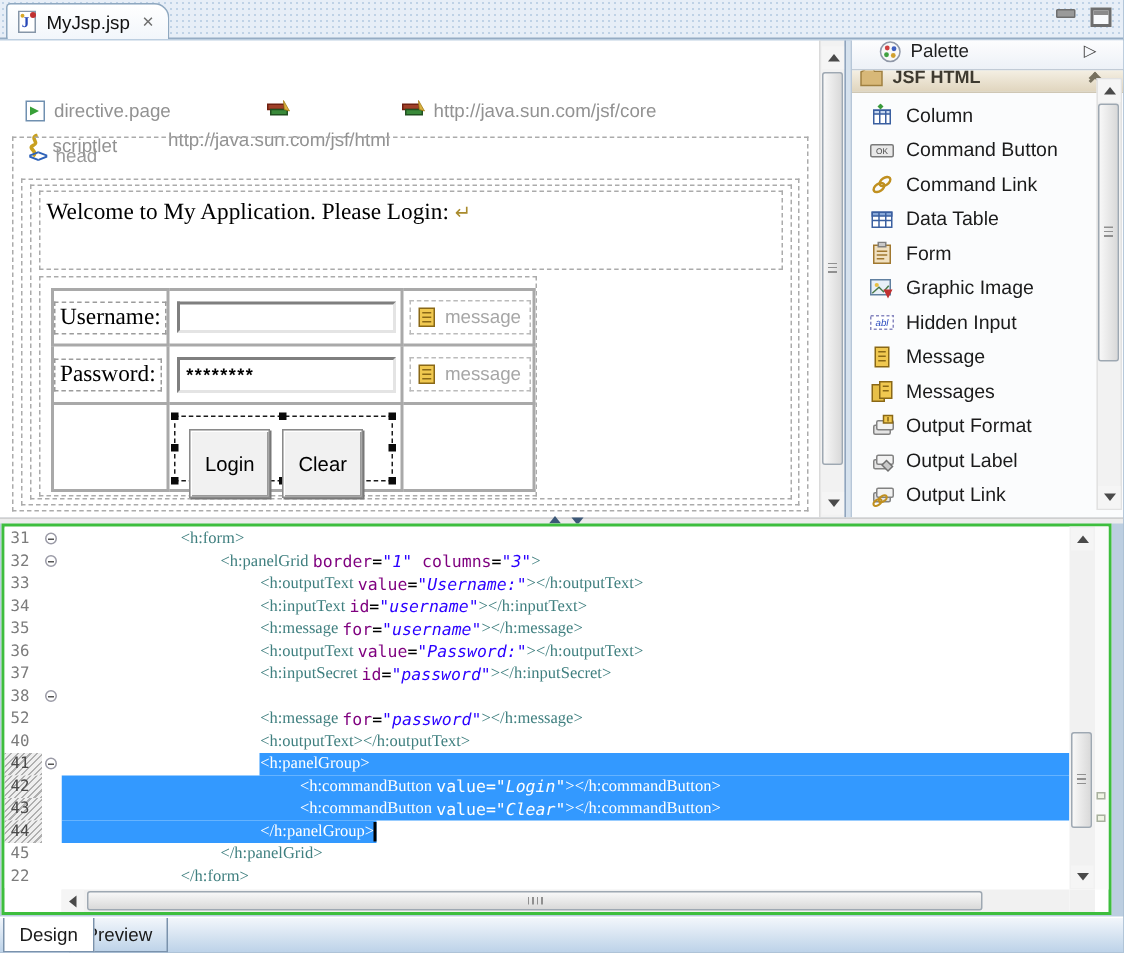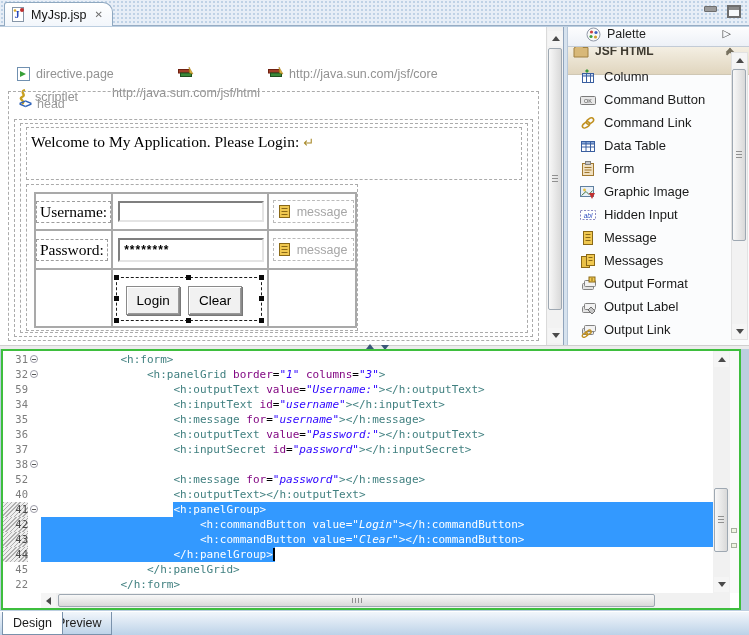--- a/index.html
+++ b/index.html
@@ -41,21 +41,21 @@
   .jinput.pw{height:24px;font-weight:bold;letter-spacing:1px;}
   .cell-msg{width:89px;}
   .msgbox{display:inline-flex;align-items:center;gap:6px;margin-left:4px;border:1px dashed #BBB;padding:3px 6px 3px 4px;}
   .msgtext{font-size:12.5px;color:#A6A6A6;}
   .cell-empty{height:58px;}
   .selrect{position:absolute;left:3px;top:7px;width:146px;height:44px;border:1px dashed #1A1A1A;}
   .hnd{position:absolute;width:5px;height:5px;background:#0A0A0A;}
   .h-nw{left:-3px;top:-3px}.h-n{left:50%;margin-left:-3px;top:-3px}.h-ne{right:-3px;top:-3px}
   .h-w{left:-3px;top:50%;margin-top:-3px}.h-e{right:-3px;top:50%;margin-top:-3px}
   .h-sw{left:-3px;bottom:-3px}.h-s{left:50%;margin-left:-3px;bottom:-3px}.h-se{right:-3px;bottom:-3px}
-  .jbtn{position:absolute;top:8px;width:54px;height:29px;background:#F1F1F1;border:1px solid #8A8A8A;
+  .jbtn{position:absolute;top:8px;width:54px;height:46px;background:#F1F1F1;border:1px solid #8A8A8A;
     box-shadow:inset 1px 1px 0 #FFF,inset -1px -1px 0 #9A9A9A,1px 1px 0 #787878;
     font-size:13.5px;color:#000;display:flex;align-items:center;justify-content:center;}
   .jbtn.b1{left:9px}.jbtn.b2{left:71px}
 
   
   .sb{background:#F2F2F2;}
   .sbtn{position:absolute;width:15px;height:15px;display:flex;align-items:center;justify-content:center;background:#F5F5F5;}
   .arr{width:0;height:0;border-style:solid;}
   .arr-up{border-width:0 4px 5px 4px;border-color:transparent transparent #4A4A4A transparent;}
   .arr-down{border-width:5px 4px 0 4px;border-color:#4A4A4A transparent transparent transparent;}
@@ -65,46 +65,46 @@
   .gripv{position:absolute;left:3px;right:3px;top:50%;height:8px;margin-top:-4px;background:repeating-linear-gradient(180deg,#909090 0 1px,transparent 1px 3px);}
   .griph{position:absolute;top:3px;bottom:3px;left:50%;width:10px;margin-left:-5px;background:repeating-linear-gradient(90deg,#909090 0 1px,transparent 1px 3px);}
 
   .vscroll-design{position:absolute;left:546px;top:27px;width:17px;height:318px;border-left:1px solid #DADADA;}
   .sash{position:absolute;left:563px;top:27px;width:4px;height:318px;background:#D6E2EE;border-left:1px solid #90A4BC;}
 
   
   .palette{position:absolute;left:567px;top:27px;width:182px;height:318px;background:#FBFCFD;border-left:1px solid #B6C6D8;}
   .pal-header{height:20px;border-bottom:1px solid #C2CBD6;background:linear-gradient(#FDFDFE,#EDF1F7);display:flex;align-items:flex-start;gap:6px;padding:0 18px;font-size:12.5px;color:#1E1E1E;}
   .pal-arrow{margin-left:auto;color:#444;font-size:11px;}
-  .drawer{position:relative;height:28px;overflow:hidden;border-bottom:1px solid #CFC7B4;background:linear-gradient(#F4EFE3,#E0D5BE);}
+  .drawer{position:relative;height:15px;overflow:hidden;border-bottom:1px solid #CFC7B4;background:linear-gradient(#F4EFE3,#E0D5BE);}
   .drawer-inner{position:absolute;left:5px;top:-7px;height:21px;display:flex;align-items:center;gap:6px;font-size:12px;font-weight:bold;color:#3E3A30;}
   .chevs{position:absolute;right:16px;top:2px;}
   .chev{width:6px;height:6px;border-top:2px solid #77715F;border-left:2px solid #77715F;transform:rotate(45deg);margin-bottom:-4px;}
   .pal-items{position:absolute;left:0;top:38px;width:163px;bottom:0;overflow:hidden;}
   .pitem{height:23px;display:flex;align-items:center;gap:8px;padding-left:12px;font-size:13px;color:#1B1B1B;}
   .picon{width:16px;height:16px;flex:none;display:inline-flex;}
   .pal-scroll{position:absolute;left:163px;top:25px;width:17px;height:288px;background:#F2F2F2;border:1px solid #E2E2E2;}
 
   
   .splitter{position:absolute;left:0;top:345px;width:749px;height:4px;background:#ECECEC;border-top:1px solid #CFCFCF;}
   .split-arrows{position:absolute;left:366px;top:345px;display:flex;gap:7px;align-items:center;height:4px;}
   .tri-up{width:0;height:0;border:4px solid transparent;border-bottom:5px solid #3C5878;margin-top:-5px;}
   .tri-down{width:0;height:0;border:4px solid transparent;border-top:5px solid #3C5878;margin-top:4px;}
 
   
   .srcwrap{position:absolute;left:1px;top:349px;width:740px;height:261px;border:2px solid #3EBE3E;background:#fff;}
-  .src-lines{position:absolute;left:0;top:1px;right:26px;bottom:16px;overflow:hidden;text-align:right;}
+  .src-lines{position:absolute;left:0;top:1px;right:26px;bottom:16px;overflow:hidden;}
   .srcline{display:flex;height:15px;font-family:"DejaVu Sans Mono","Liberation Mono",monospace;font-size:11px;line-height:15px;white-space:pre;}
   .lnum{width:25px;padding-left:4px;flex:none;color:#7C7C7C;font-size:10.5px;background:#FFF;}
   .srcline.sel .lnum{background:repeating-linear-gradient(135deg,#AFAFAF 0 1px,#EFEFEF 1px 3px);color:#4A4A4A;}
   .foldc{width:13px;flex:none;position:relative;background:#FFF;}
   .foldmark{position:absolute;left:2px;top:3px;width:8px;height:8px;border:1px solid #9A9AA6;border-radius:50%;background:#fff;}
   .foldmark::after{content:"";position:absolute;left:1px;top:3px;width:4px;height:1px;background:#555;}
   .ltext{flex:1;display:flex;min-width:0;}
-  .c-tag{color:#3F7F7F;} .c-att{color:#7F007F;} .c-pln{color:#000;} .c-val{color:#2A00FF;font-style:italic;}
+  .c-tag{color:#3F7F7F;font-family:Liberation Serif, serif;} .c-att{color:#7F007F;} .c-pln{color:#000;} .c-val{color:#2A00FF;font-style:italic;}
   .hl{background:#3399FF;display:inline-flex;}
   .hl.fill{flex:1;}
   .hl span{color:#FFF !important;}
   .cursor{display:inline-block;width:2px;height:13px;background:#000;margin-top:1px;}
   .src-vscroll{position:absolute;right:9px;top:0;bottom:15px;width:17px;background:#F1F1F1;}
   .ruler{position:absolute;right:0;top:0;bottom:15px;width:9px;background:#FAFAFA;}
   .rmark{position:absolute;left:1px;width:6px;height:5px;border:1px solid #A8B0A0;background:#F0F4E4;}
   .src-hscroll{position:absolute;left:38px;right:26px;bottom:0;height:15px;background:#F1F1F1;}
   .src-corner{position:absolute;right:9px;bottom:0;width:17px;height:15px;background:#F1F1F1;}
 
@@ -432,21 +432,21 @@
   <div class="splitter"></div>
   <div class="split-arrows">
     <span class="tri-up"></span>
     <span class="tri-down"></span>
   </div>
 
   <div class="srcwrap">
     <div class="src-lines" id="src-lines">
         <div class="srcline"><span class="lnum">31</span><span class="foldc"><span class="foldmark"></span></span><span class="ltext"><span class="ind">            </span><span class="c-tag">&lt;h:form&gt;</span></span></div>
         <div class="srcline"><span class="lnum">32</span><span class="foldc"><span class="foldmark"></span></span><span class="ltext"><span class="ind">                </span><span class="c-tag">&lt;h:panelGrid </span><span class="c-att">border</span><span class="c-pln">=</span><span class="c-val">"1"</span><span class="c-pln"> </span><span class="c-att">columns</span><span class="c-pln">=</span><span class="c-val">"3"</span><span class="c-tag">&gt;</span></span></div>
-        <div class="srcline"><span class="lnum">59</span><span class="foldc"></span><span class="ltext"><span class="ind">                    </span><span class="c-tag">&lt;h:outputText </span><span class="c-att">value</span><span class="c-pln">=</span><span class="c-val">"Username:"</span><span class="c-tag">&gt;&lt;/h:outputText&gt;</span></span></div>
+        <div class="srcline"><span class="lnum">33</span><span class="foldc"></span><span class="ltext"><span class="ind">                    </span><span class="c-tag">&lt;h:outputText </span><span class="c-att">value</span><span class="c-pln">=</span><span class="c-val">"Username:"</span><span class="c-tag">&gt;&lt;/h:outputText&gt;</span></span></div>
         <div class="srcline"><span class="lnum">34</span><span class="foldc"></span><span class="ltext"><span class="ind">                    </span><span class="c-tag">&lt;h:inputText </span><span class="c-att">id</span><span class="c-pln">=</span><span class="c-val">"username"</span><span class="c-tag">&gt;&lt;/h:inputText&gt;</span></span></div>
         <div class="srcline"><span class="lnum">35</span><span class="foldc"></span><span class="ltext"><span class="ind">                    </span><span class="c-tag">&lt;h:message </span><span class="c-att">for</span><span class="c-pln">=</span><span class="c-val">"username"</span><span class="c-tag">&gt;&lt;/h:message&gt;</span></span></div>
         <div class="srcline"><span class="lnum">36</span><span class="foldc"></span><span class="ltext"><span class="ind">                    </span><span class="c-tag">&lt;h:outputText </span><span class="c-att">value</span><span class="c-pln">=</span><span class="c-val">"Password:"</span><span class="c-tag">&gt;&lt;/h:outputText&gt;</span></span></div>
         <div class="srcline"><span class="lnum">37</span><span class="foldc"></span><span class="ltext"><span class="ind">                    </span><span class="c-tag">&lt;h:inputSecret </span><span class="c-att">id</span><span class="c-pln">=</span><span class="c-val">"password"</span><span class="c-tag">&gt;&lt;/h:inputSecret&gt;</span></span></div>
         <div class="srcline"><span class="lnum">38</span><span class="foldc"><span class="foldmark"></span></span><span class="ltext"><span class="ind"></span></span></div>
         <div class="srcline"><span class="lnum">52</span><span class="foldc"></span><span class="ltext"><span class="ind">                    </span><span class="c-tag">&lt;h:message </span><span class="c-att">for</span><span class="c-pln">=</span><span class="c-val">"password"</span><span class="c-tag">&gt;&lt;/h:message&gt;</span></span></div>
         <div class="srcline"><span class="lnum">40</span><span class="foldc"></span><span class="ltext"><span class="ind">                    </span><span class="c-tag">&lt;h:outputText&gt;&lt;/h:outputText&gt;</span></span></div>
         <div class="srcline sel"><span class="lnum">41</span><span class="foldc"><span class="foldmark"></span></span><span class="ltext"><span class="ind">                    </span><span class="hl fill"><span class="c-tag">&lt;h:panelGroup&gt;</span></span></span></div>
         <div class="srcline sel"><span class="lnum">42</span><span class="foldc"></span><span class="ltext"><span class="hl fill"><span class="ind">                        </span><span class="c-tag">&lt;h:commandButton </span><span class="c-att">value</span><span class="c-pln">=</span><span class="c-val">"Login"</span><span class="c-tag">&gt;&lt;/h:commandButton&gt;</span></span></span></div>
         <div class="srcline sel"><span class="lnum">43</span><span class="foldc"></span><span class="ltext"><span class="hl fill"><span class="ind">                        </span><span class="c-tag">&lt;h:commandButton </span><span class="c-att">value</span><span class="c-pln">=</span><span class="c-val">"Clear"</span><span class="c-tag">&gt;&lt;/h:commandButton&gt;</span></span></span></div>

